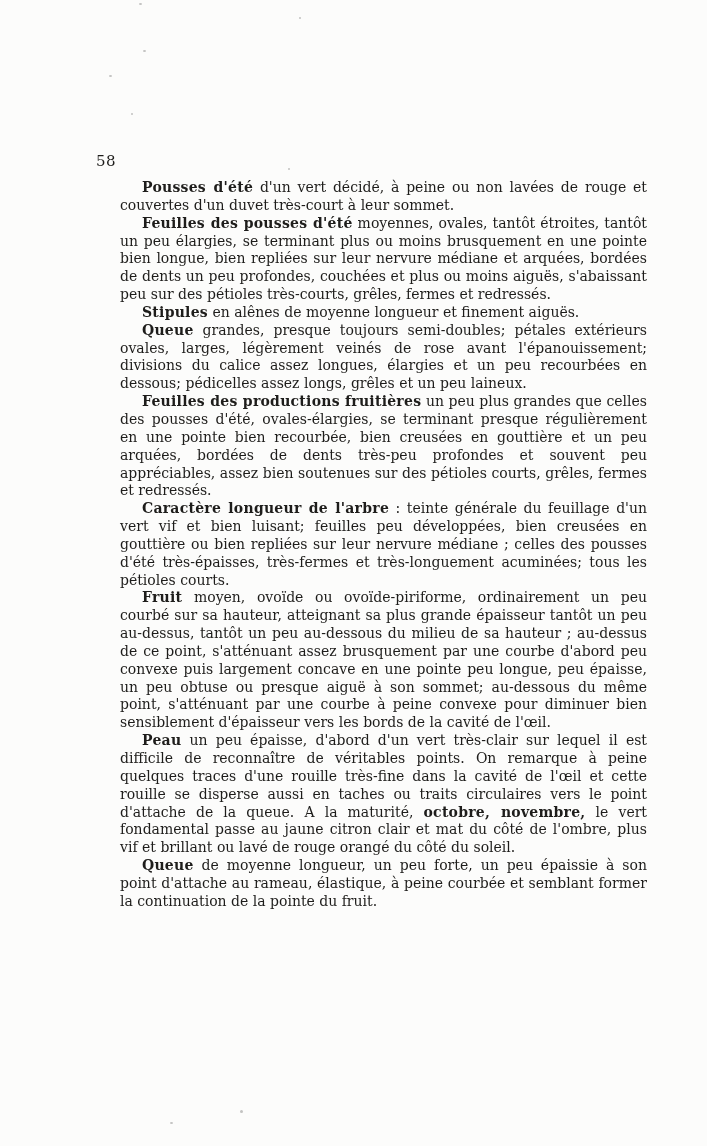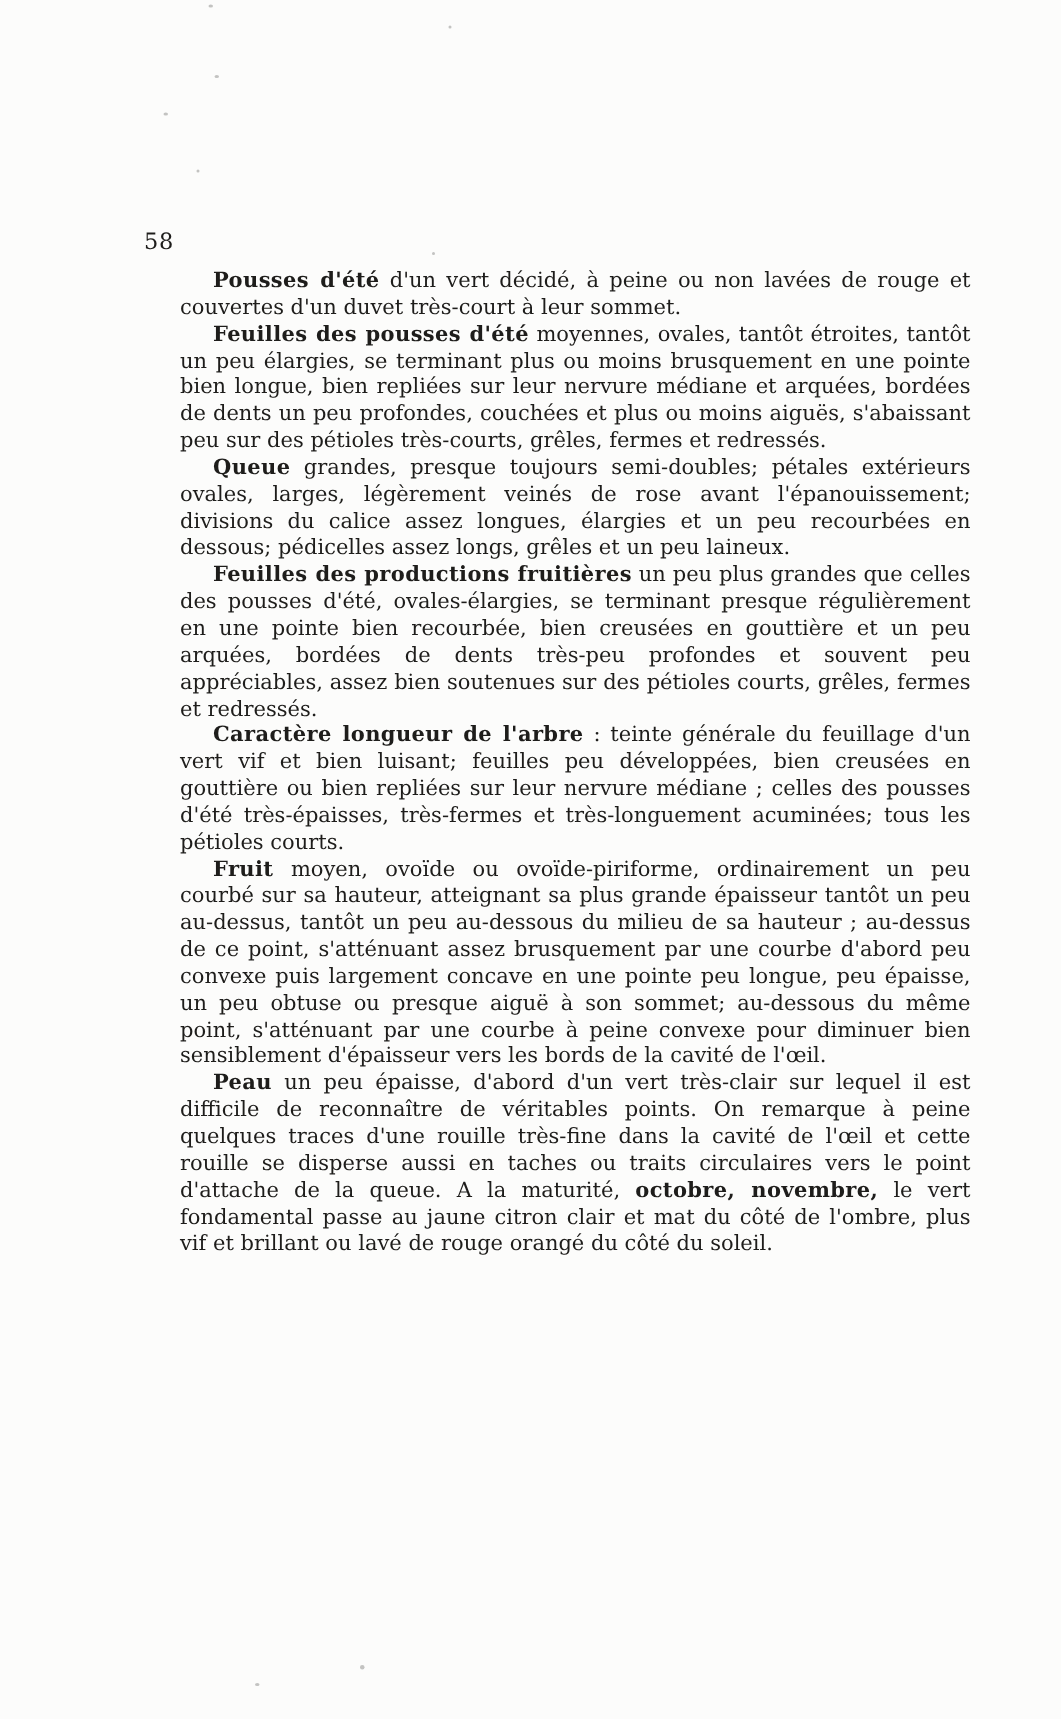--- a/index.html
+++ b/index.html
@@ -46,25 +46,27 @@
 
 <div class="sheet">
 
   <div class="header">
     <span class="pagenum">58</span>
   </div>
 
   <div class="column" id="paragraphs">
       <p class="para"><span class="b">Pousses d'été</span><span> d'un vert décidé, à peine ou non lavées de rouge et couvertes d'un duvet très-court à leur sommet.</span></p>
       <p class="para"><span class="b">Feuilles des pousses d'été</span><span> moyennes, ovales, tantôt étroites, tantôt un peu élargies, se terminant plus ou moins brusquement en une pointe bien longue, bien repliées sur leur nervure médiane et arquées, bordées de dents un peu profondes, couchées et plus ou moins aiguës, s'abaissant peu sur des pétioles très-courts, grêles, fermes et redressés.</span></p>
+      <p class="para"><span class="b">Stipules</span><span> en alênes de moyenne longueur et finement aiguës.</span></p>
       <p class="para"><span class="b">Queue</span><span> grandes, presque toujours semi-doubles; pétales extérieurs ovales, larges, légèrement veinés de rose avant l'épanouissement; divisions du calice assez longues, élargies et un peu recourbées en dessous; pédicelles assez longs, grêles et un peu laineux.</span></p>
       <p class="para"><span class="b">Feuilles des productions fruitières</span><span> un peu plus grandes que celles des pousses d'été, ovales-élargies, se terminant presque régulièrement en une pointe bien recourbée, bien creusées en gouttière et un peu arquées, bordées de dents très-peu profondes et souvent peu appréciables, assez bien soutenues sur des pétioles courts, grêles, fermes et redressés.</span></p>
       <p class="para"><span class="b">Caractère longueur de l'arbre</span><span> : teinte générale du feuillage d'un vert vif et bien luisant; feuilles peu développées, bien creusées en gouttière ou bien repliées sur leur nervure médiane ; celles des pousses d'été très-épaisses, très-fermes et très-longuement acuminées; tous les pétioles courts.</span></p>
       <p class="para"><span class="b">Fruit</span><span> moyen, ovoïde ou ovoïde-piriforme, ordinairement un peu courbé sur sa hauteur, atteignant sa plus grande épaisseur tantôt un peu au-dessus, tantôt un peu au-dessous du milieu de sa hauteur ; au-dessus de ce point, s'atténuant assez brusquement par une courbe d'abord peu convexe puis largement concave en une pointe peu longue, peu épaisse, un peu obtuse ou presque aiguë à son sommet; au-dessous du même point, s'atténuant par une courbe à peine convexe pour diminuer bien sensiblement d'épaisseur vers les bords de la cavité de l'œil.</span></p>
       <p class="para"><span class="b">Peau</span><span> un peu épaisse, d'abord d'un vert très-clair sur lequel il est difficile de reconnaître de véritables points. On remarque à peine quelques traces d'une rouille très-fine dans la cavité de l'œil et cette rouille se disperse aussi en taches ou traits circulaires vers le point d'attache de la queue. A la maturité, </span><span class="b">octobre, novembre,</span><span> le vert fondamental passe au jaune citron clair et mat du côté de l'ombre, plus vif et brillant ou lavé de rouge orangé du côté du soleil.</span></p>
+      <p class="para"><span class="b">Queue</span><span> de moyenne longueur, un peu forte, un peu épaissie à son point d'attache au rameau, élastique, à peine courbée et semblant former la continuation de la pointe du fruit.</span></p>
     </div>
 
   <div class="speck" style="left:139px;top:3px;width:3px;height:2px;"></div>
   <div class="speck" style="left:299px;top:17px;width:2px;height:2px;"></div>
   <div class="speck" style="left:143px;top:50px;width:3px;height:2px;"></div>
   <div class="speck" style="left:109px;top:75px;width:3px;height:2px;"></div>
   <div class="speck" style="left:131px;top:113px;width:2px;height:2px;"></div>
   <div class="speck" style="left:288px;top:168px;width:2px;height:2px;"></div>
   <div class="speck" style="left:240px;top:1110px;width:3px;height:3px;"></div>
   <div class="speck" style="left:170px;top:1122px;width:3px;height:2px;"></div>

